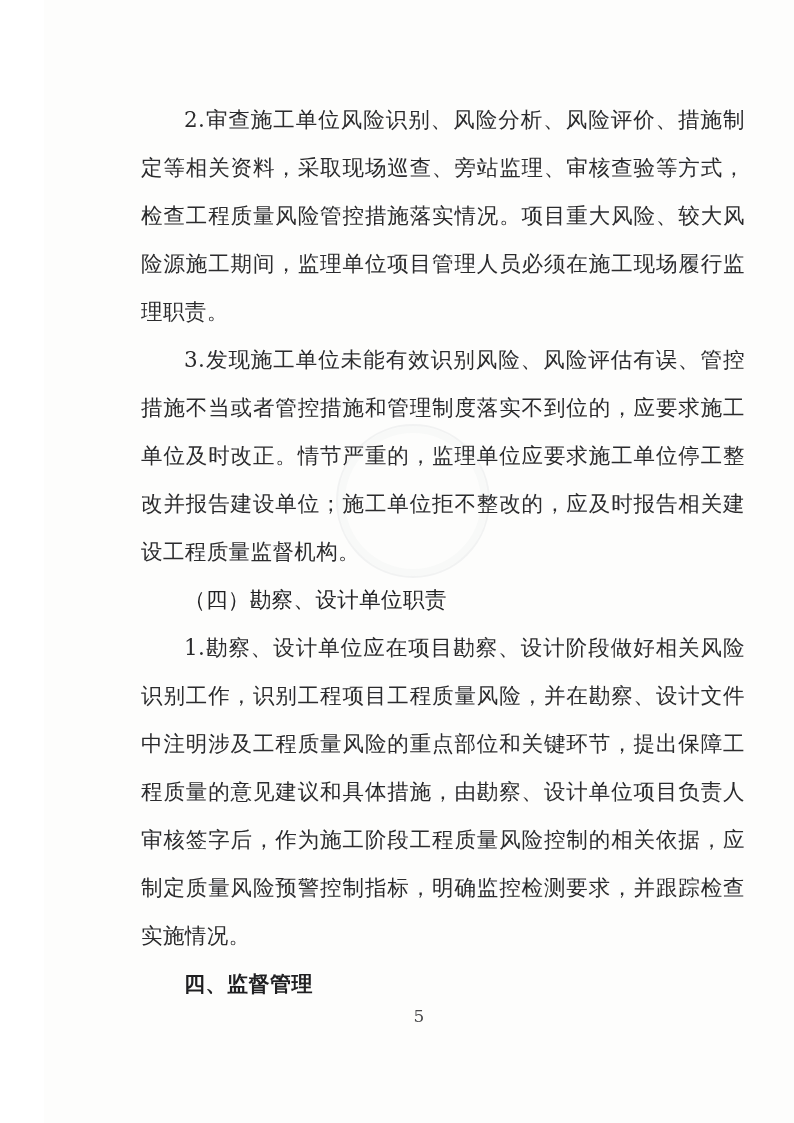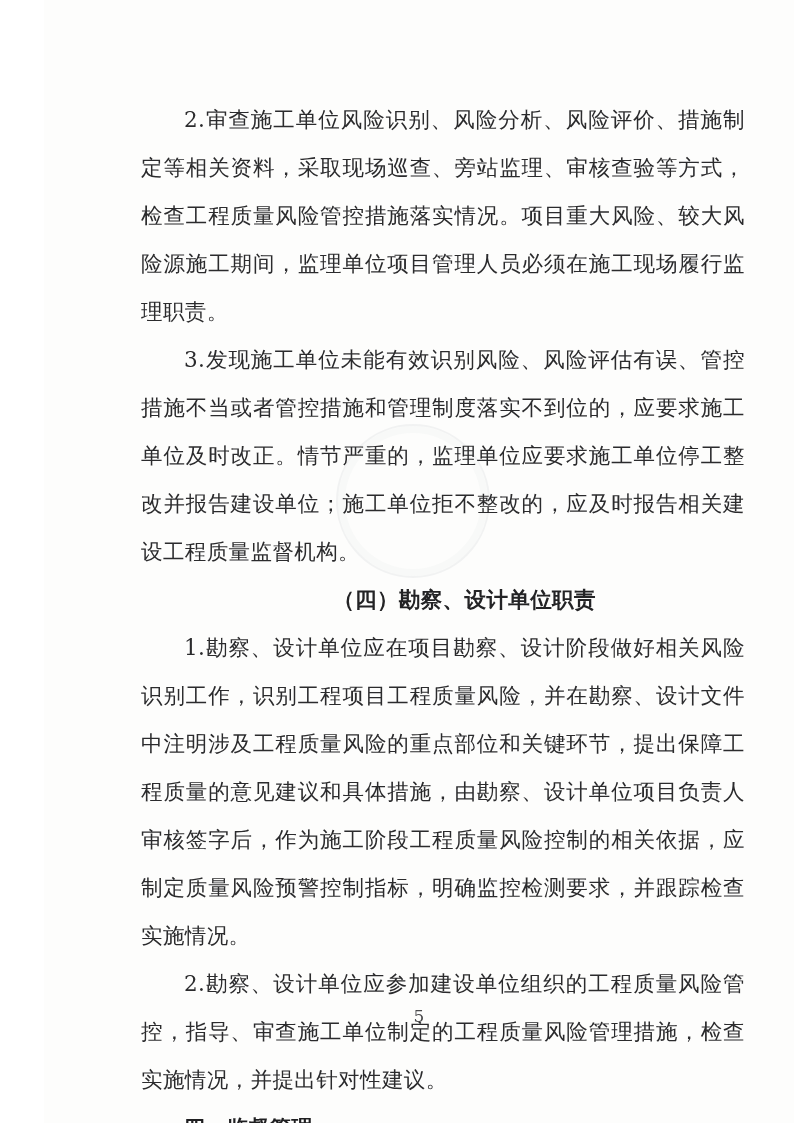--- a/index.html
+++ b/index.html
@@ -59,25 +59,24 @@
     letter-spacing: 0.4px;
     -webkit-font-smoothing: antialiased;
   }
 
   
   .subheading {
     font-family: "DejaVu Serif", "Liberation Serif", serif;
     font-size: 21.5px;
     line-height: 48px;
     color: #232325;
-    font-weight: bold;
+    font-weight: normal;
     margin: 0;
     text-indent: 43px;
     letter-spacing: 0.4px;
-    text-align: center;
   }
 
   
   .heading {
     font-family: "DejaVu Sans", "Liberation Sans", sans-serif;
     font-size: 21px;
     line-height: 48px;
     color: #1f1f21;
     font-weight: bold;
     margin: 0;
@@ -107,21 +106,20 @@
   <div class="content">
 
     <p class="para">2.审查施工单位风险识别、风险分析、风险评价、措施制定等相关资料，采取现场巡查、旁站监理、审核查验等方式，检查工程质量风险管控措施落实情况。项目重大风险、较大风险源施工期间，监理单位项目管理人员必须在施工现场履行监理职责。</p>
 
     <p class="para">3.发现施工单位未能有效识别风险、风险评估有误、管控措施不当或者管控措施和管理制度落实不到位的，应要求施工单位及时改正。情节严重的，监理单位应要求施工单位停工整改并报告建设单位；施工单位拒不整改的，应及时报告相关建设工程质量监督机构。</p>
 
     <p class="subheading">（四）勘察、设计单位职责</p>
 
     <p class="para">1.勘察、设计单位应在项目勘察、设计阶段做好相关风险识别工作，识别工程项目工程质量风险，并在勘察、设计文件中注明涉及工程质量风险的重点部位和关键环节，提出保障工程质量的意见建议和具体措施，由勘察、设计单位项目负责人审核签字后，作为施工阶段工程质量风险控制的相关依据，应制定质量风险预警控制指标，明确监控检测要求，并跟踪检查实施情况。</p>
 
-    <p class="para">2.勘察、设计单位应参加建设单位组织的工程质量风险管控，指导、审查施工单位制定的工程质量风险管理措施，检查实施情况，并提出针对性建议。</p>
 
     <p class="heading">四、监督管理</p>
 
   </div>
 
   <div class="page-number">5</div>
 
 </div>
 
 </body></html>

